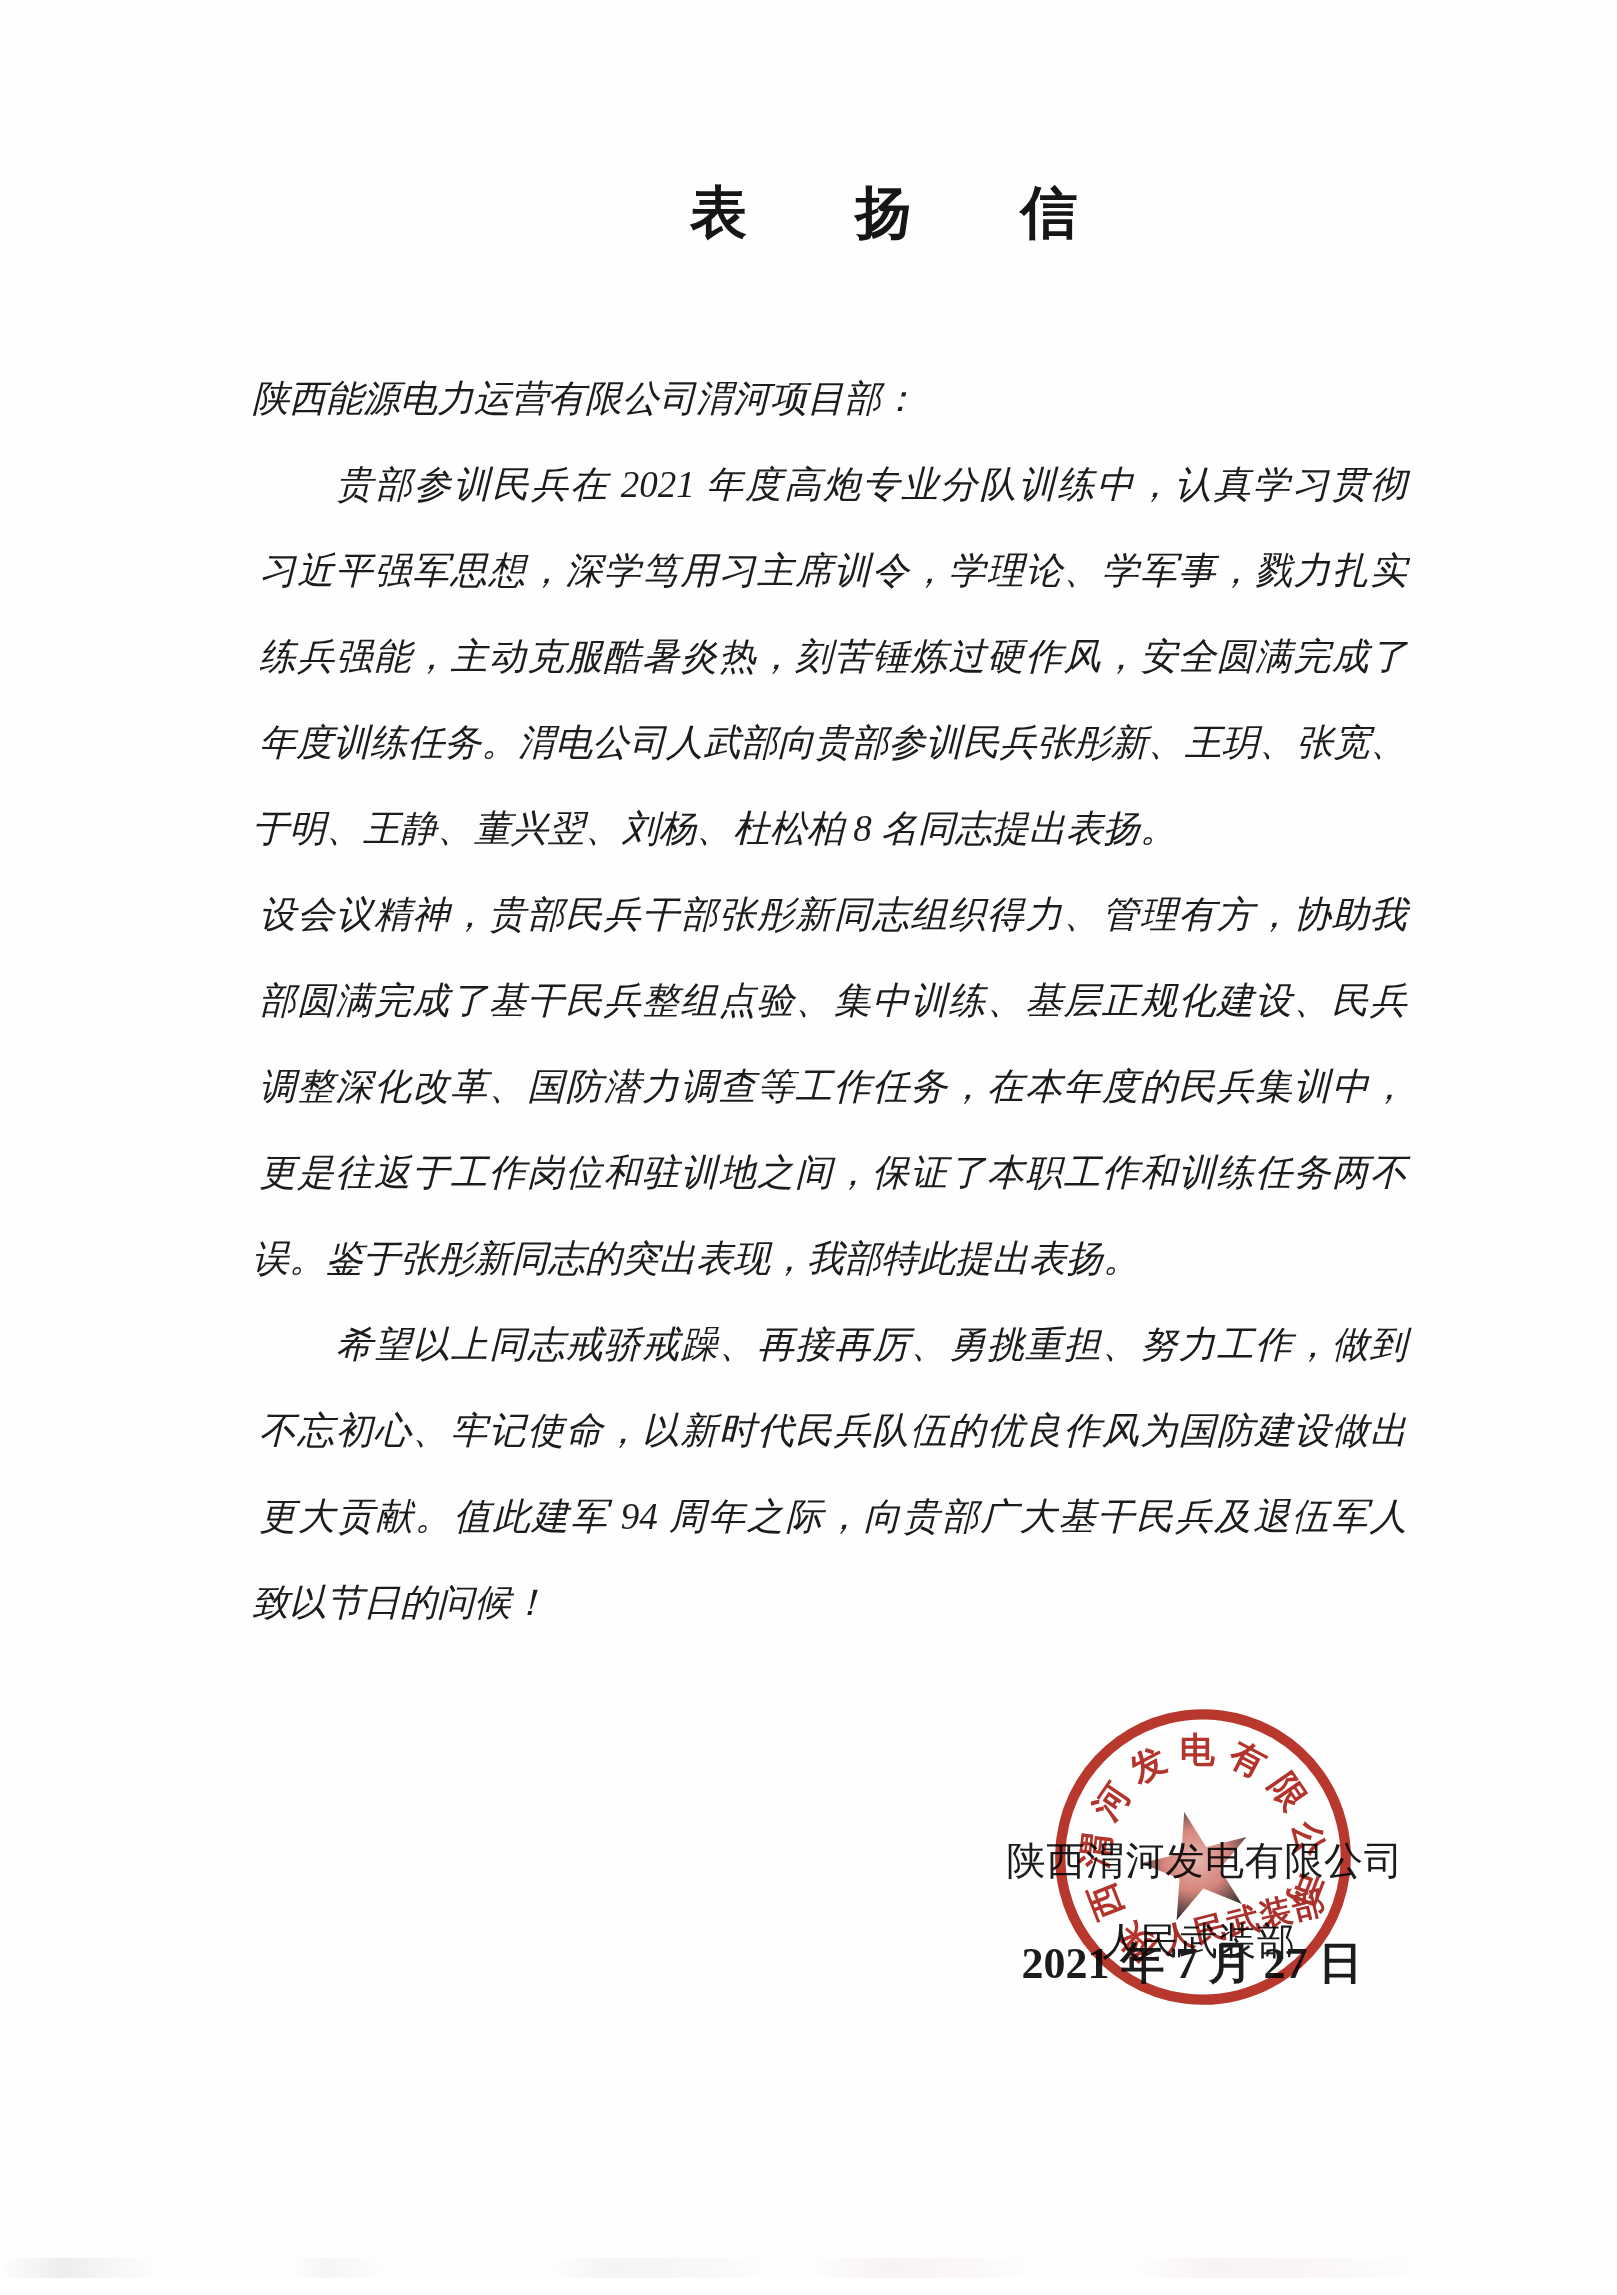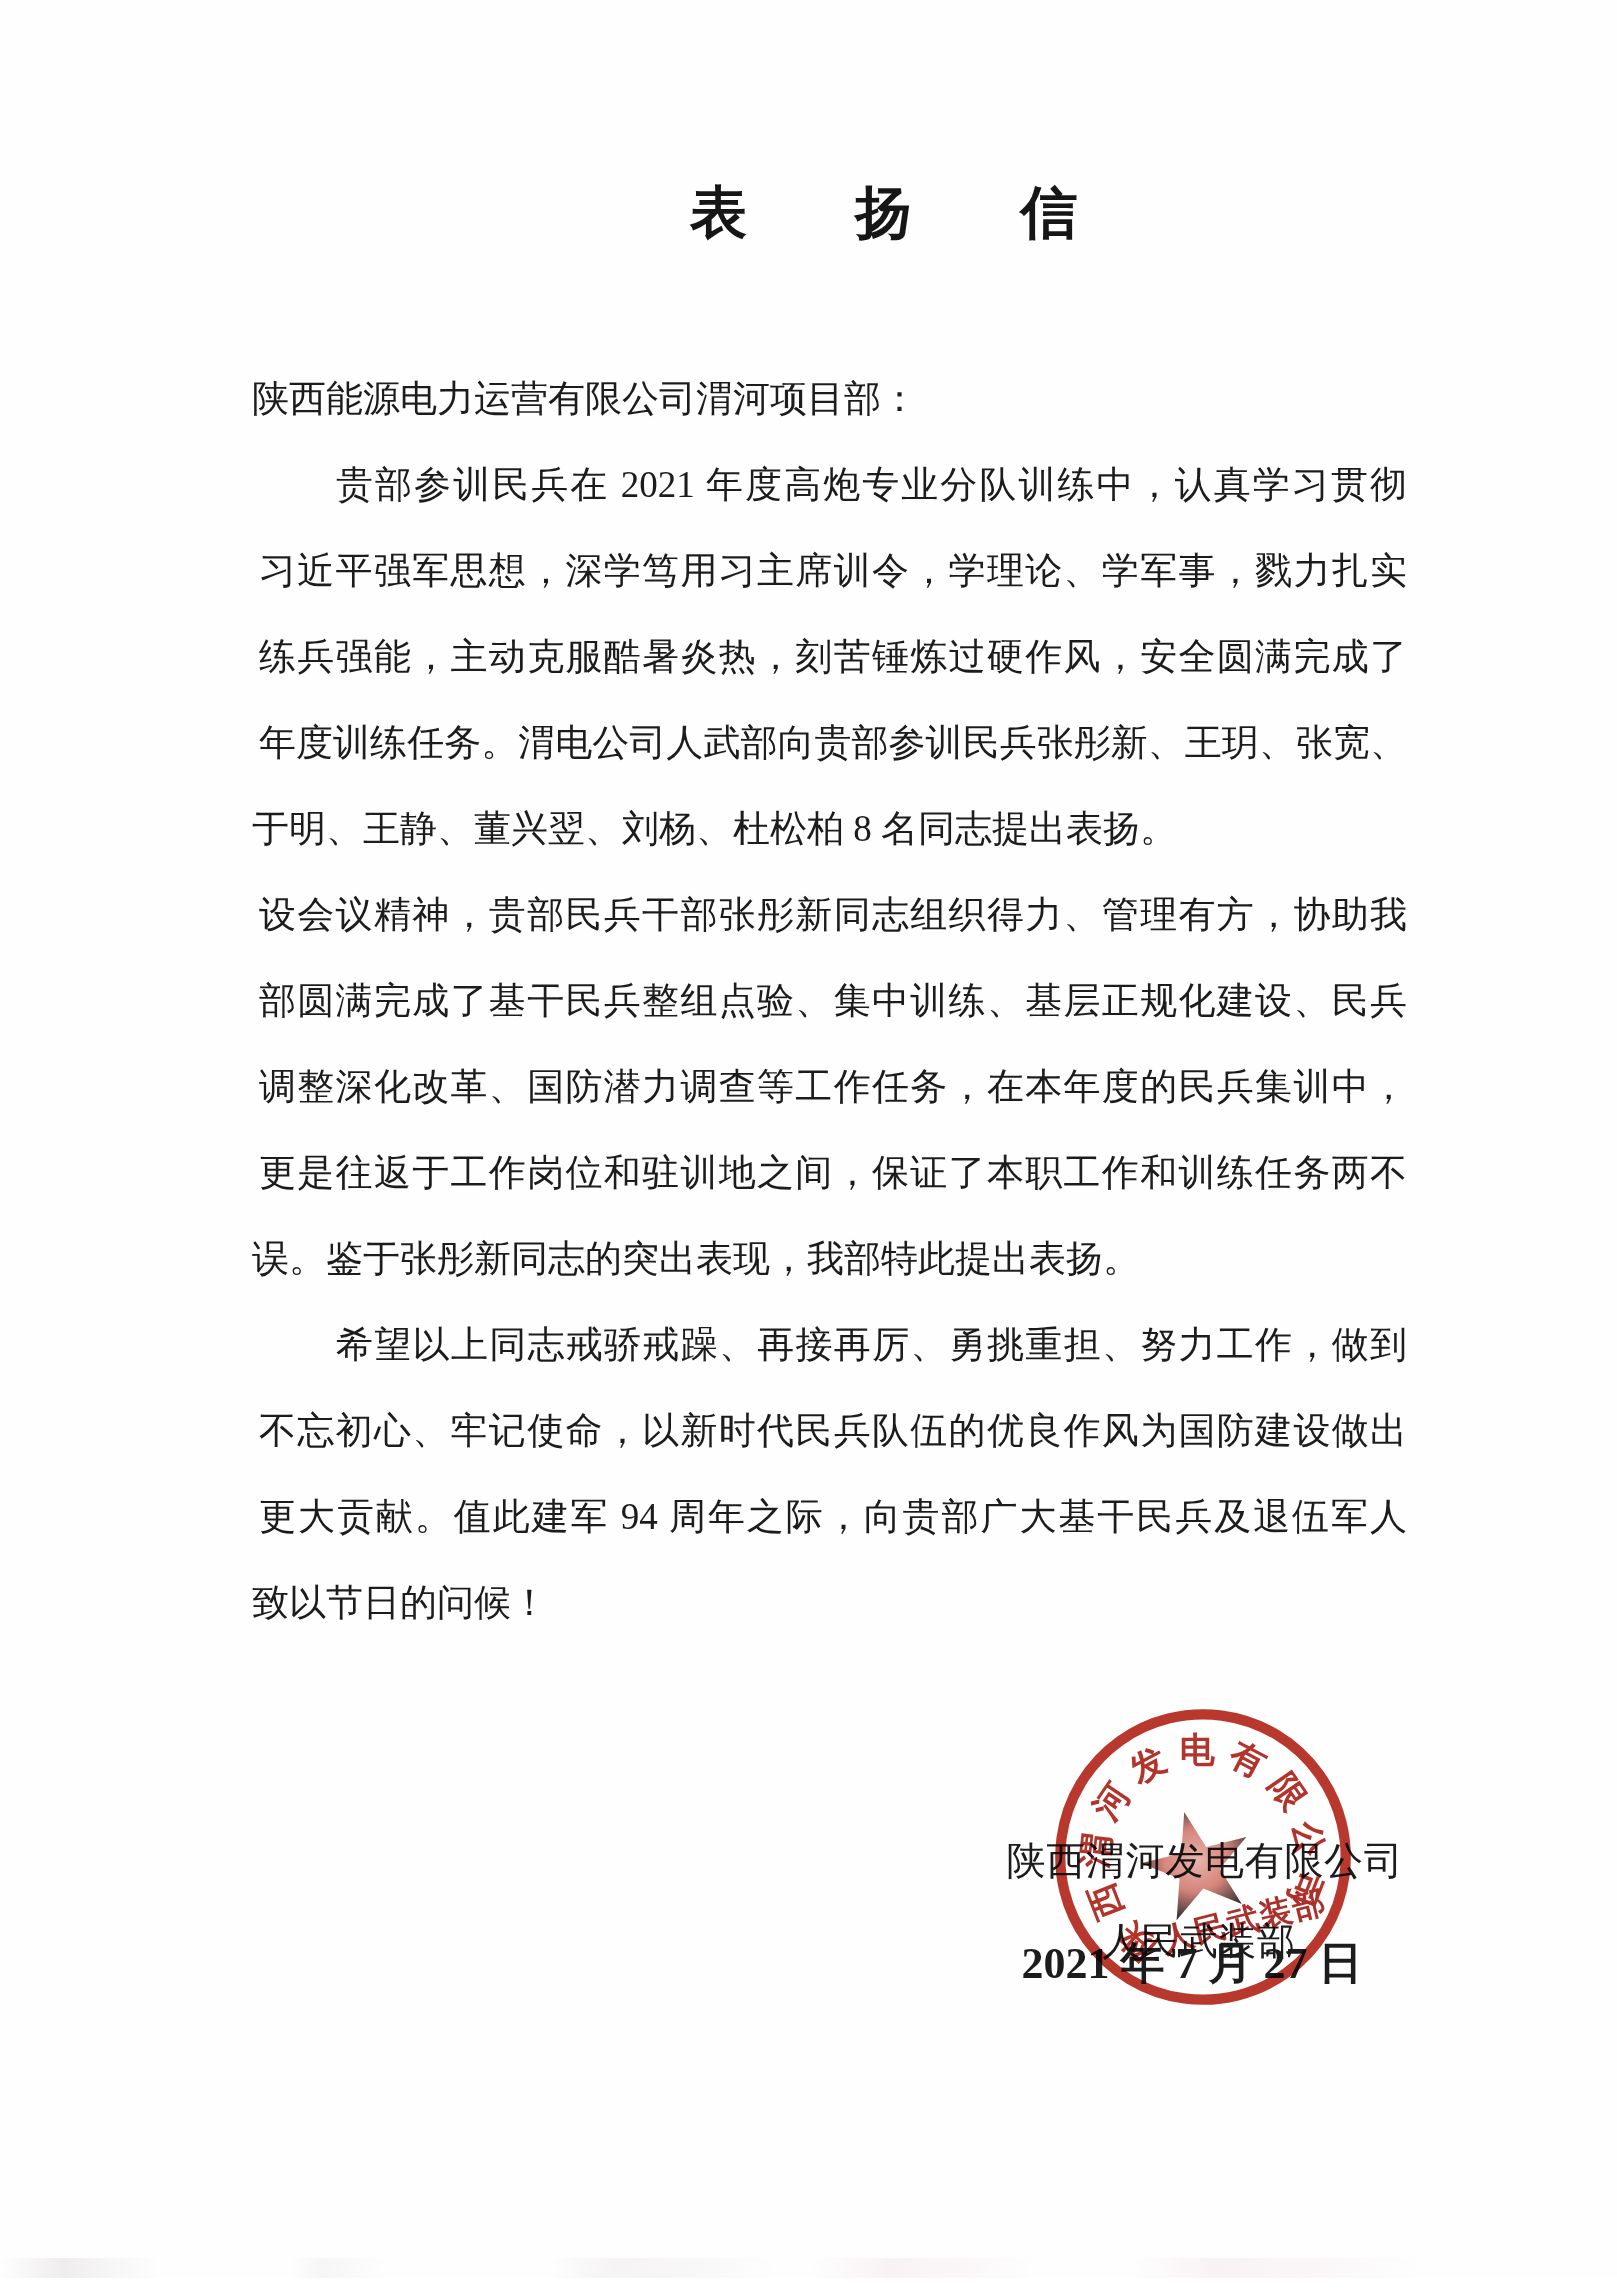--- a/index.html
+++ b/index.html
@@ -24,20 +24,21 @@
     color: #161616;
     white-space: nowrap;
     margin: 0;
   }
   .body-text {
     position: absolute;
     left: 252px; top: 356px;
     width: 1155px;
     font-size: 37px;
     color: #1c1c1c;
+    font-style: italic;
   }
   .line {
     height: 86px;
     line-height: 86px;
     white-space: normal;
   }
   .full {
     text-align: justify;
     text-align-last: justify;
     margin-left: 7px;

